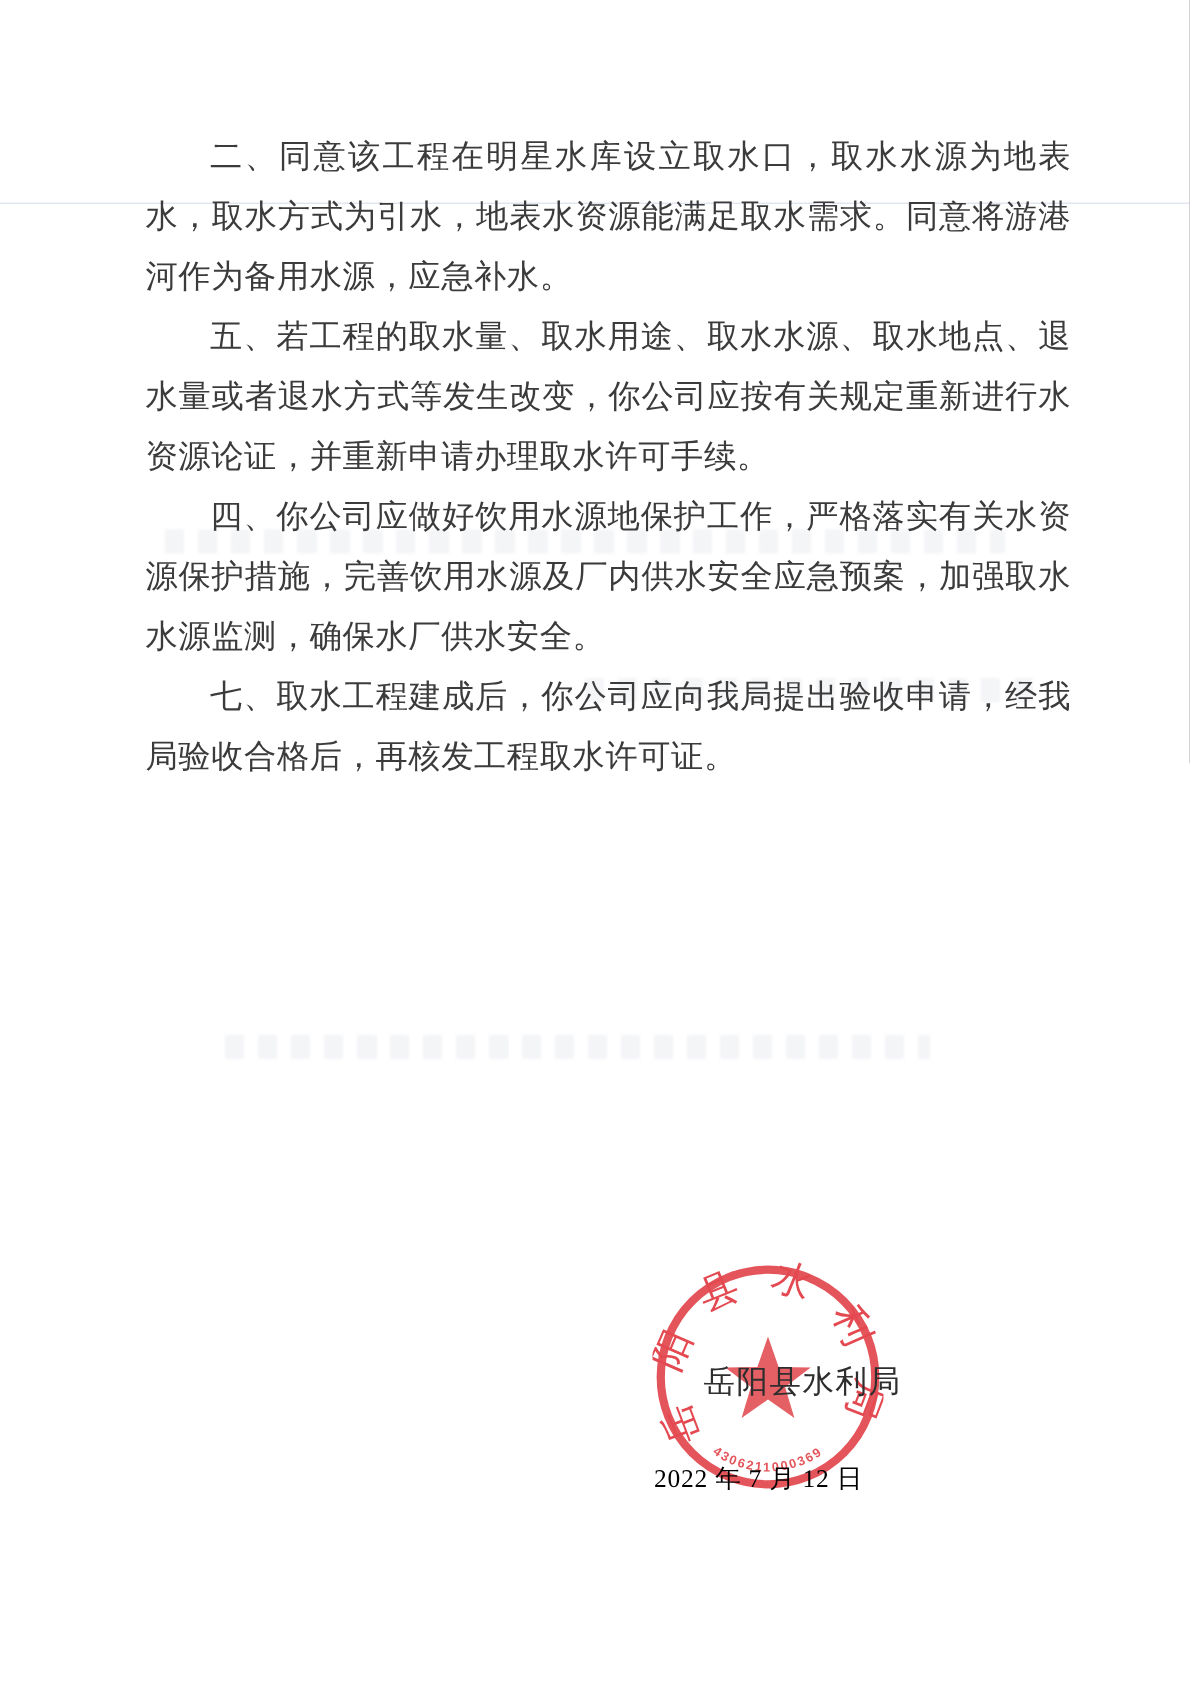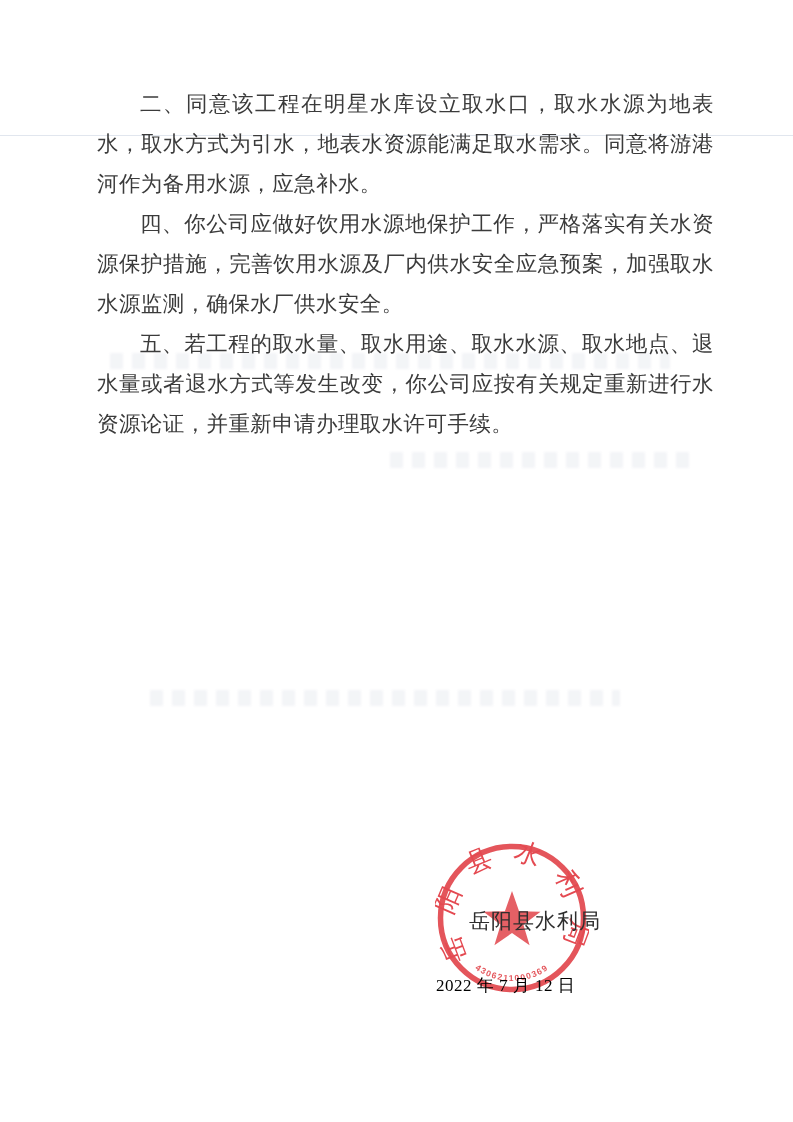--- a/index.html
+++ b/index.html
@@ -64,22 +64,23 @@
 
 <div class="page">
 
   <div class="scan-line"></div>
   <div class="ghost ghost-1"></div>
   <div class="ghost ghost-2"></div>
   <div class="ghost ghost-3"></div>
 
   <div class="content">
     <p>二、同意该工程在明星水库设立取水口，取水水源为地表水，取水方式为引水，地表水资源能满足取水需求。同意将游港河作为备用水源，应急补水。</p>
+    <p>五、若工程的取水量、取水用途、取水水源、取水地点、退水量或者退水方式等发生改变，你公司应按有关规定重新进行水资源论证，并重新申请办理取水许可手续。</p>
     <p>四、你公司应做好饮用水源地保护工作，严格落实有关水资源保护措施，完善饮用水源及厂内供水安全应急预案，加强取水水源监测，确保水厂供水安全。</p>
-    <p>五、若工程的取水量、取水用途、取水水源、取水地点、退水量或者退水方式等发生改变，你公司应按有关规定重新进行水资源论证，并重新申请办理取水许可手续。</p>
+    <p>七、取水工程建成后，你公司应向我局提出验收申请，经我局验收合格后，再核发工程取水许可证。</p>
   </div>
 
   <div class="seal">
     <svg width="154" height="154" viewBox="0 0 154 154">
       <circle cx="77" cy="77" r="71.5" fill="none" stroke="#e2494f" stroke-width="5.5"></circle>
       <polygon fill="#e4545a" points="77,50 84.1,70.3 105.5,70.7 88.4,83.7 94.6,104.3 77,92 59.4,104.3 65.6,83.7 48.5,70.7 69.9,70.3"></polygon>
       <defs>
         <path id="sealArcTop" d="M 30.3 109.7 A 57 57 0 1 1 123.7 109.7" fill="none"></path>
         <path id="sealArcBottom" d="M 40.9 128.6 A 63 63 0 0 0 113.1 128.6" fill="none"></path>
       </defs>

